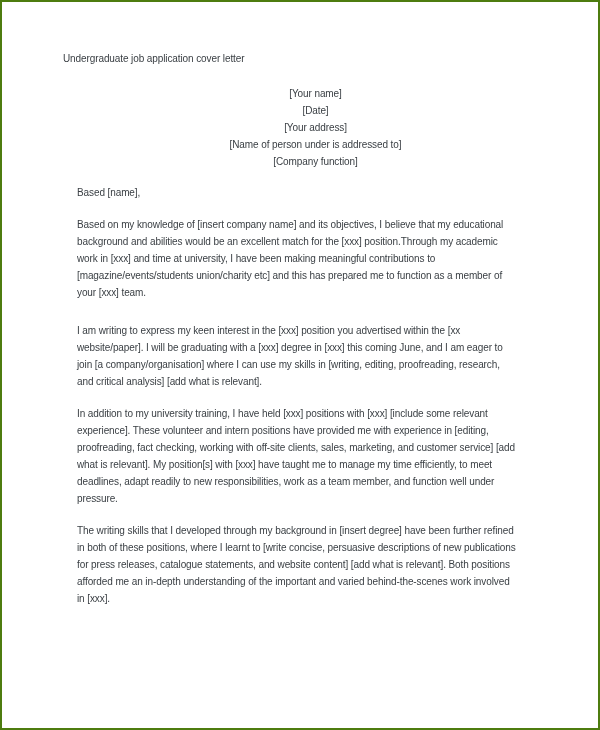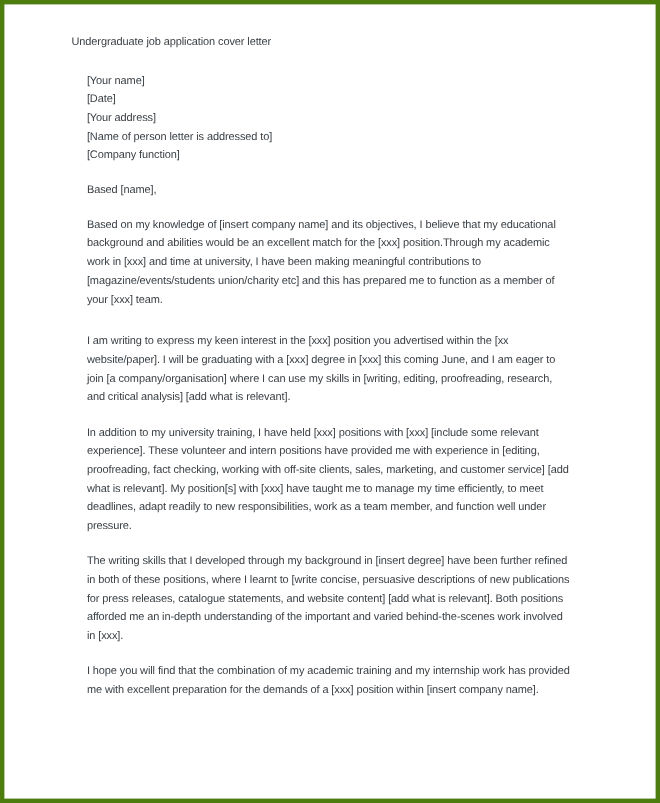--- a/index.html
+++ b/index.html
@@ -6,37 +6,38 @@
     margin: 0;
     padding: 0;
     background: #ffffff;
   }
   .page {
     position: relative;
     width: 600px;
     height: 730px;
     box-sizing: border-box;
     background: #ffffff;
-    border: 4px solid #4d7c0f;
-    padding: 26px 44px 0 61px;
+    border: 2px solid #4d7c0f;
+    padding: 48px 44px 0 61px;
     font-family: "Liberation Sans", sans-serif;
     font-size: 10px;
     line-height: 17px;
     letter-spacing: -0.1px;
     color: #3b4045;
     overflow: hidden;
   }
   .doc-title {
     font-size: 10px;
     font-weight: 400;
     margin: 0 0 18px 0;
     white-space: pre;
   }
   .address-block {
     margin: 0 0 14px 14px;
+    text-align: center;
   }
   .address-line {
     white-space: pre;
   }
   .greeting {
     margin: 0 0 0 14px;
     white-space: pre;
   }
   .para {
     margin: 15px 0 0 14px;
@@ -50,21 +51,21 @@
 <body>
 
 <div class="page">
 
   <div class="doc-title">Undergraduate job application cover letter</div>
 
   <div class="address-block">
     <div class="address-line">[Your name]</div>
     <div class="address-line">[Date]</div>
     <div class="address-line">[Your address]</div>
-    <div class="address-line">[Name of person letter is addressed to]</div>
+    <div class="address-line">[Name of person under is addressed to]</div>
     <div class="address-line">[Company function]</div>
   </div>
 
   <div class="greeting">Based [name],</div>
 
   <div class="para">Based on my knowledge of [insert company name] and its objectives, I believe that my educational
 background and abilities would be an excellent match for the [xxx] position.Through my academic
 work in [xxx] and time at university, I have been making meaningful contributions to
 [magazine/events/students union/charity etc] and this has prepared me to function as a member of
 your [xxx] team.</div>
@@ -80,16 +81,14 @@
 what is relevant]. My position[s] with [xxx] have taught me to manage my time efficiently, to meet
 deadlines, adapt readily to new responsibilities, work as a team member, and function well under
 pressure.</div>
 
   <div class="para">The writing skills that I developed through my background in [insert degree] have been further refined
 in both of these positions, where I learnt to [write concise, persuasive descriptions of new publications
 for press releases, catalogue statements, and website content] [add what is relevant]. Both positions
 afforded me an in-depth understanding of the important and varied behind-the-scenes work involved
 in [xxx].</div>
 
-  <div class="para">I hope you will find that the combination of my academic training and my internship work has provided
-me with excellent preparation for the demands of a [xxx] position within [insert company name].</div>
 
 </div>
 
 </body></html>

